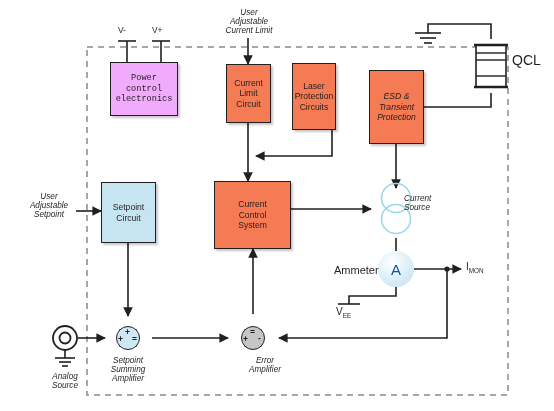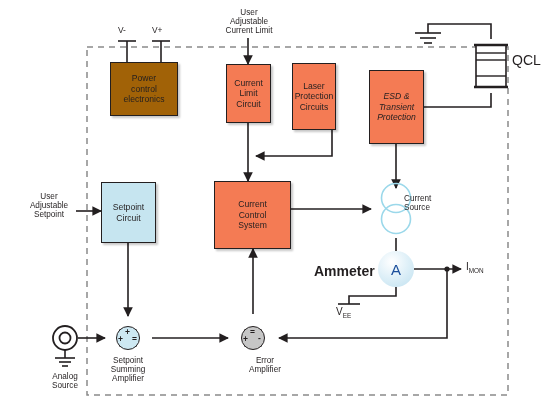--- a/index.html
+++ b/index.html
@@ -16,38 +16,38 @@
     position:absolute;
     display:flex;align-items:center;justify-content:center;
     text-align:center;
     border:1.6px solid #231f20;
     box-shadow:2px 2px 2px rgba(0,0,0,0.22);
     font-size:8.6px;line-height:1.22;color:#231f20;
     box-sizing:border-box;
     white-space:pre-line;
   }
   .blk-orange{background:#F47B54;}
-  .blk-green{background:#a16207;}
+  .blk-green{background:#f0abfc;font-family:Liberation Mono, monospace;}
   .blk-blue{background:#C6E5F0;}
   .junc{
     position:absolute;border-radius:50%;
     border:1.6px solid #231f20;
     box-sizing:border-box;
   }
   .junc-blue{background:#CDE8F2;}
   .junc-grey{background:#C6C6C6;}
   .jsym{position:absolute;font-size:8.5px;color:#231f20;font-weight:bold;line-height:1;}
   .ameter{
     position:absolute;border-radius:50%;
     background:radial-gradient(circle at 38% 30%, #ffffff 0%, #dff0f8 48%, #bfe0ef 100%);
     display:flex;align-items:center;justify-content:center;
     color:#1b4f9c;font-size:15px;
   }
   .sub{font-size:6.4px;vertical-align:sub;}
-  .cap{font-size:8.2px;text-align:center;}
+  .cap{font-size:8.2px;text-align:center;font-style:italic;}
 </style>
 </head>
 <body>
 
 <div id="stage">
 
   <svg id="svgroot" viewBox="0 0 554 411">
     <defs>
       <marker id="arrowBlack" viewBox="0 0 10 10" refX="9" refY="5" markerWidth="6" markerHeight="6" orient="auto-start-reverse">
         <path d="M 0 0 L 10 5 L 0 10 z" fill="#231f20"></path>
@@ -178,21 +178,21 @@
 Adjustable
 Current Limit</div>
 
   <div class="lbl cap" style="left:20px;top:192px;width:58px;font-size:8.2px;white-space:pre-line;text-align:center;">User
 Adjustable
 Setpoint</div>
 
   <div class="lbl cap" style="left:404px;top:194px;width:48px;font-size:8.2px;white-space:pre-line;text-align:left;">Current
 Source</div>
 
-  <div class="lbl" style="left:314px;top:264px;font-size:14px;font-weight:bold;">Ammeter</div>
+  <div class="lbl" style="left:334px;top:264px;font-size:11px;">Ammeter</div>
 
   <div class="lbl" style="left:512px;top:53px;font-size:14px;">QCL</div>
 
   <div class="lbl cap" style="left:38px;top:372px;width:54px;font-size:8.2px;white-space:pre-line;">Analog
 Source</div>
 
   <div class="lbl cap" style="left:96px;top:356px;width:64px;font-size:8.2px;white-space:pre-line;">Setpoint
 Summing
 Amplifier</div>
 

